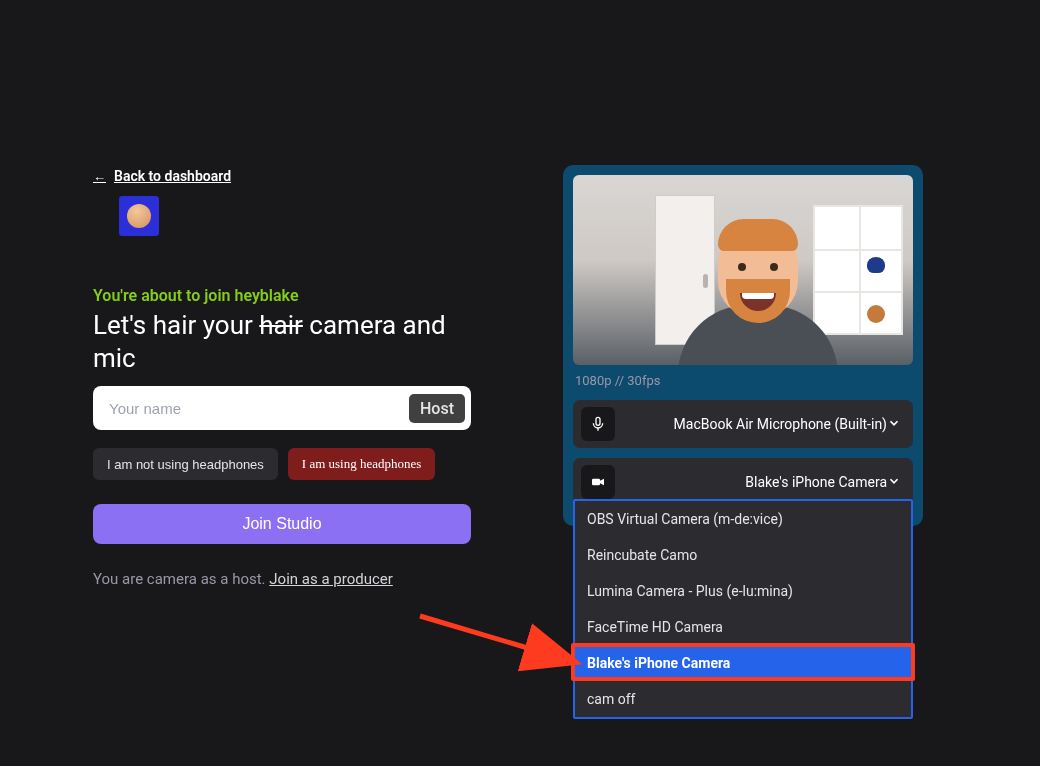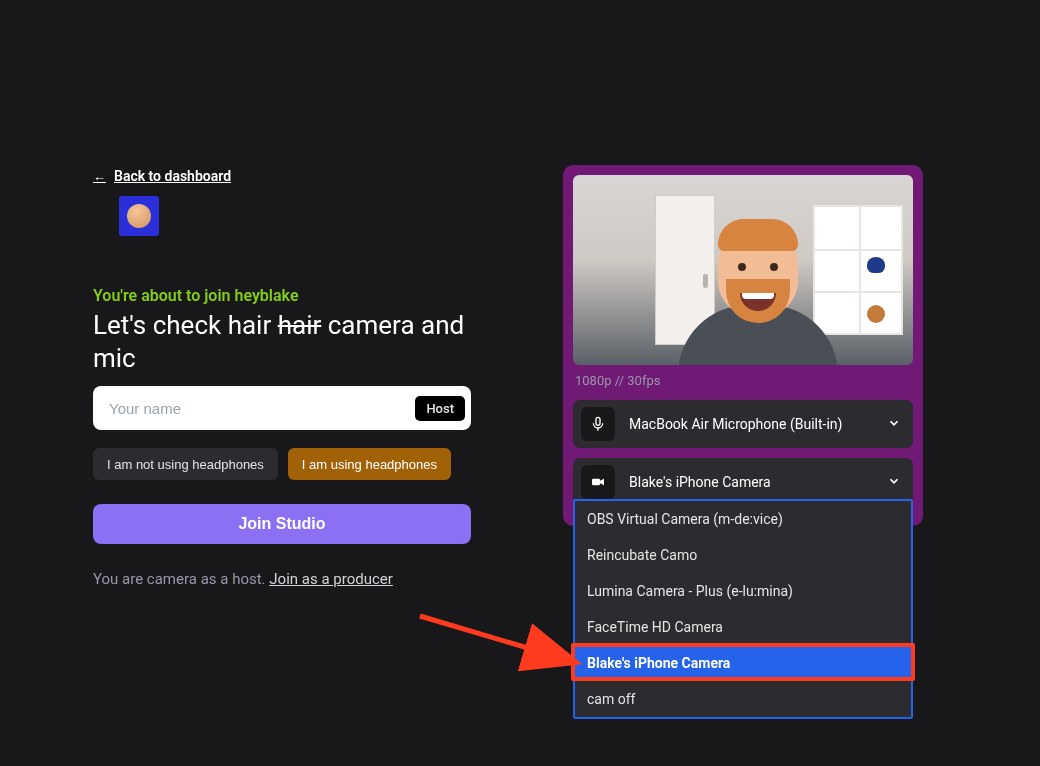--- a/index.html
+++ b/index.html
@@ -80,23 +80,23 @@
   .name-input {
     flex: 1;
     border: none;
     outline: none;
     font-size: 15px;
     color: #6d28d9;
     background: transparent;
   }
   .name-input::placeholder { color: #9ca3af; }
   .host-badge {
-    background: #000000;
+    background: #404040;
     color: #e5e5e7;
-    font-size: 13px;
+    font-size: 16px;
     font-weight: 500;
     border-radius: 5px;
     padding: 5px 11px;
   }
   .hp-row {
     position: absolute;
     left: 93px;
     top: 448px;
     display: flex;
     gap: 10px;
@@ -106,53 +106,53 @@
     border-radius: 6px;
     padding: 0 14px;
     font-size: 13px;
     border: none;
     cursor: pointer;
     font-weight: 400;
     display:flex;
     align-items:center;
   }
   .hp-off { background: #2b2b30; color: #e5e5e7; }
-  .hp-on  { background: #a16207; color: #fff; }
+  .hp-on  { background: #7f1d1d; color: #fff; font-family: Liberation Serif, serif; }
   .join-btn {
     position: absolute;
     left: 93px;
     top: 504px;
     width: 378px;
     height: 40px;
     background: #8b70f3;
     color: #fff;
     border: none;
     border-radius: 8px;
     font-size: 16px;
-    font-weight: 700;
+    font-weight: 400;
     cursor: pointer;
   }
   .joining-as {
     position: absolute;
     left: 93px;
     top: 570px;
     font-size: 15px;
     color: #9a97a8;
   }
   .joining-as .producer {
     color: #d4d4d8;
     text-decoration: underline;
     cursor: pointer;
   }
   .right-panel {
     position: absolute;
     left: 563px;
     top: 165px;
     width: 360px;
-    background: #701a75;
+    background: #0c4a6e;
     border-radius: 10px;
     padding: 10px;
   }
   .video-preview {
     width: 340px;
     height: 190px;
     border-radius: 6px;
     background: linear-gradient(to bottom, #d8d6d4 0%, #cfc9c4 45%, #5a6067 100%);
     position: relative;
     overflow: hidden;
@@ -261,21 +261,21 @@
     margin-bottom: 10px;
     cursor: pointer;
   }
   .dev-icon-box {
     width: 34px; height: 34px;
     background: #18181b;
     border-radius: 6px;
     display:flex; align-items:center; justify-content:center;
     margin-right: 14px;
   }
-  .dev-label { flex:1; color:#fff; font-size:14px; }
+  .dev-label { flex:1; color:#fff; font-size:14px;text-align:right; }
   .chevron { color:#fff; }
   .dropdown {
     position:absolute;
     left: 573px;
     top: 499px;
     width: 340px;
     background: #2b2b30;
     border: 2px solid #2563eb;
     border-radius: 2px;
     z-index: 10;
@@ -319,21 +319,21 @@
   <span>Back to dashboard</span>
 </a>
 
 <div class="avatar-box">
   <div class="avatar-face"></div>
 </div>
 
 <div class="join-sub">You're about to join heyblake</div>
 
 <div class="headline">
-  <span>Let's check hair </span><span class="strike">hair</span><span> camera and mic</span>
+  <span>Let's hair your </span><span class="strike">hair</span><span> camera and mic</span>
 </div>
 
 <div class="name-field">
   <input class="name-input" placeholder="Your name" style="">
   <span class="host-badge">Host</span>
 </div>
 
 <div class="hp-row">
   <button class="hp-btn hp-off">I am not using headphones</button>
   <button class="hp-btn hp-on">I am using headphones</button>

